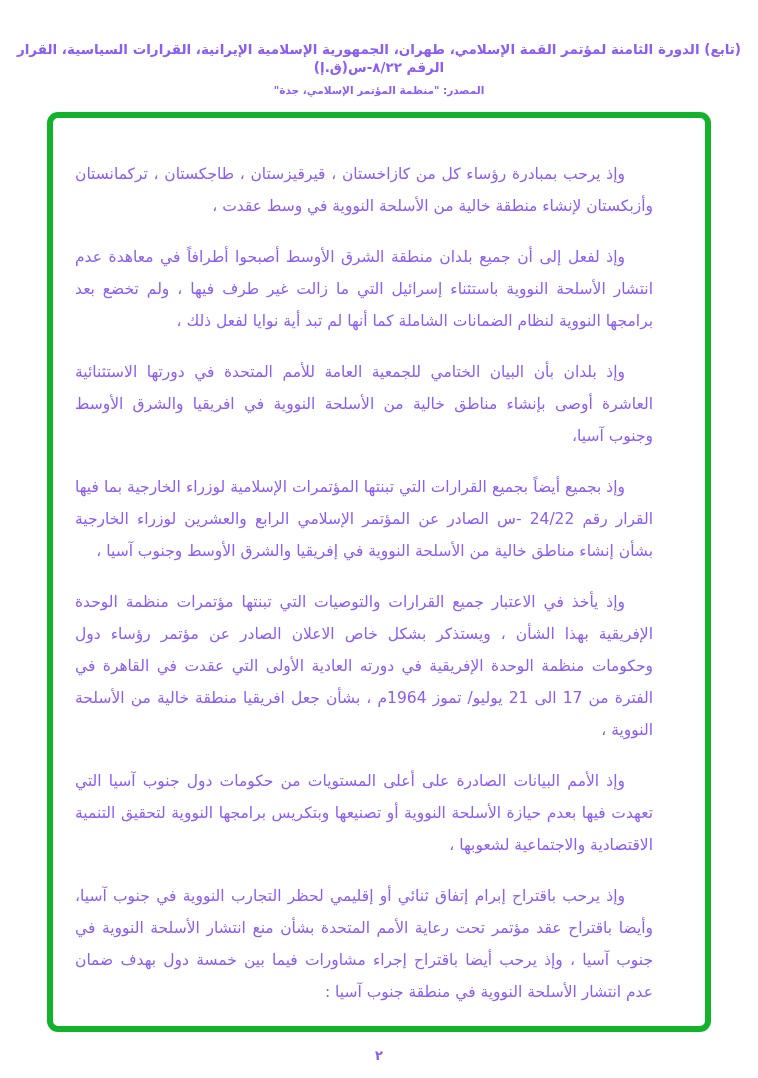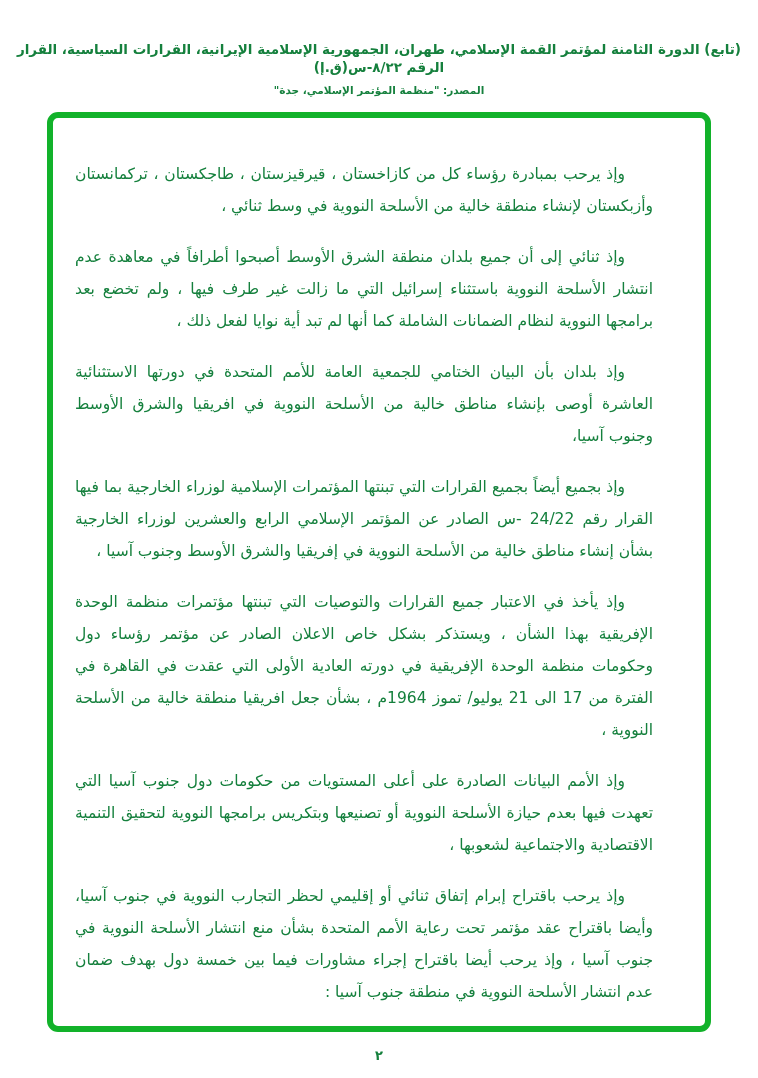--- a/index.html
+++ b/index.html
@@ -6,21 +6,21 @@
     margin: 0;
     padding: 0;
     background: #ffffff;
   }
   .page {
     position: relative;
     width: 758px;
     height: 1078px;
     background: #ffffff;
     font-family: "DejaVu Sans", sans-serif;
-    color: #15803d;
+    color: #8b5cf6;
     overflow: hidden;
   }
   .header {
     direction: rtl;
     text-align: center;
     padding-top: 40px;
   }
   .header-title {
     font-size: 13.5px;
     font-weight: bold;
@@ -75,22 +75,22 @@
 
 <div class="page">
 
   <div class="header">
     <div class="header-title">(تابع) الدورة الثامنة لمؤتمر القمة الإسلامي، طهران، الجمهورية الإسلامية الإيرانية، القرارات السياسية، القرار الرقم ٨/٢٢-س(ق.إ)</div>
     <div class="header-source">المصدر:  "منظمة المؤتمر الإسلامي، جدة"</div>
   </div>
 
   <div class="frame" style="border-color: rgb(18, 178, 42);">
     <div class="doc-body">
-        <p class="para"><strong>وإذ يرحب</strong><span> بمبادرة رؤساء كل من كازاخستان ، قيرقيزستان ، طاجكستان ، تركمانستان وأزبكستان لإنشاء منطقة خالية من الأسلحة النووية في وسط ثنائي ،</span></p>
-        <p class="para"><strong>وإذ ثنائي</strong><span> إلى أن جميع بلدان منطقة الشرق الأوسط أصبحوا أطرافاً في معاهدة عدم انتشار الأسلحة النووية باستثناء إسرائيل التي ما زالت غير طرف فيها ، ولم تخضع بعد برامجها النووية لنظام الضمانات الشاملة كما أنها لم تبد أية نوايا لفعل ذلك ،</span></p>
+        <p class="para"><strong>وإذ يرحب</strong><span> بمبادرة رؤساء كل من كازاخستان ، قيرقيزستان ، طاجكستان ، تركمانستان وأزبكستان لإنشاء منطقة خالية من الأسلحة النووية في وسط عقدت ،</span></p>
+        <p class="para"><strong>وإذ لفعل</strong><span> إلى أن جميع بلدان منطقة الشرق الأوسط أصبحوا أطرافاً في معاهدة عدم انتشار الأسلحة النووية باستثناء إسرائيل التي ما زالت غير طرف فيها ، ولم تخضع بعد برامجها النووية لنظام الضمانات الشاملة كما أنها لم تبد أية نوايا لفعل ذلك ،</span></p>
         <p class="para"><strong>وإذ بلدان</strong><span> بأن البيان الختامي للجمعية العامة للأمم المتحدة في دورتها الاستثنائية العاشرة أوصى بإنشاء مناطق خالية من الأسلحة النووية في افريقيا والشرق الأوسط وجنوب آسيا،</span></p>
         <p class="para"><strong>وإذ بجميع أيضاً</strong><span> بجميع القرارات التي تبنتها المؤتمرات الإسلامية لوزراء الخارجية بما فيها القرار رقم 24/22 -س الصادر عن المؤتمر الإسلامي الرابع والعشرين لوزراء الخارجية بشأن إنشاء مناطق خالية من الأسلحة النووية في إفريقيا والشرق الأوسط وجنوب آسيا ،</span></p>
         <p class="para"><strong>وإذ يأخذ في الاعتبار</strong><span> جميع القرارات والتوصيات التي تبنتها مؤتمرات منظمة الوحدة الإفريقية بهذا الشأن ، </span><strong>ويستذكر</strong><span> بشكل خاص الاعلان الصادر عن مؤتمر رؤساء دول وحكومات منظمة الوحدة الإفريقية في دورته العادية الأولى التي عقدت في القاهرة في الفترة من 17 الى 21 يوليو/ تموز 1964م ، بشأن جعل افريقيا منطقة خالية من الأسلحة النووية ،</span></p>
         <p class="para"><strong>وإذ الأمم</strong><span> البيانات الصادرة على أعلى المستويات من حكومات دول جنوب آسيا التي تعهدت فيها بعدم حيازة الأسلحة النووية أو تصنيعها وبتكريس برامجها النووية لتحقيق التنمية الاقتصادية والاجتماعية لشعوبها ،</span></p>
         <p class="para"><strong>وإذ يرحب</strong><span> باقتراح إبرام إتفاق ثنائي أو إقليمي لحظر التجارب النووية في جنوب آسيا، وأيضا باقتراح عقد مؤتمر تحت رعاية الأمم المتحدة بشأن منع انتشار الأسلحة النووية في جنوب آسيا ، </span><strong>وإذ يرحب</strong><span> أيضا باقتراح إجراء مشاورات فيما بين خمسة دول بهدف ضمان عدم انتشار الأسلحة النووية في منطقة جنوب آسيا :</span></p>
       </div>
   </div>
 
   <div class="pagenum">٢</div>
 

